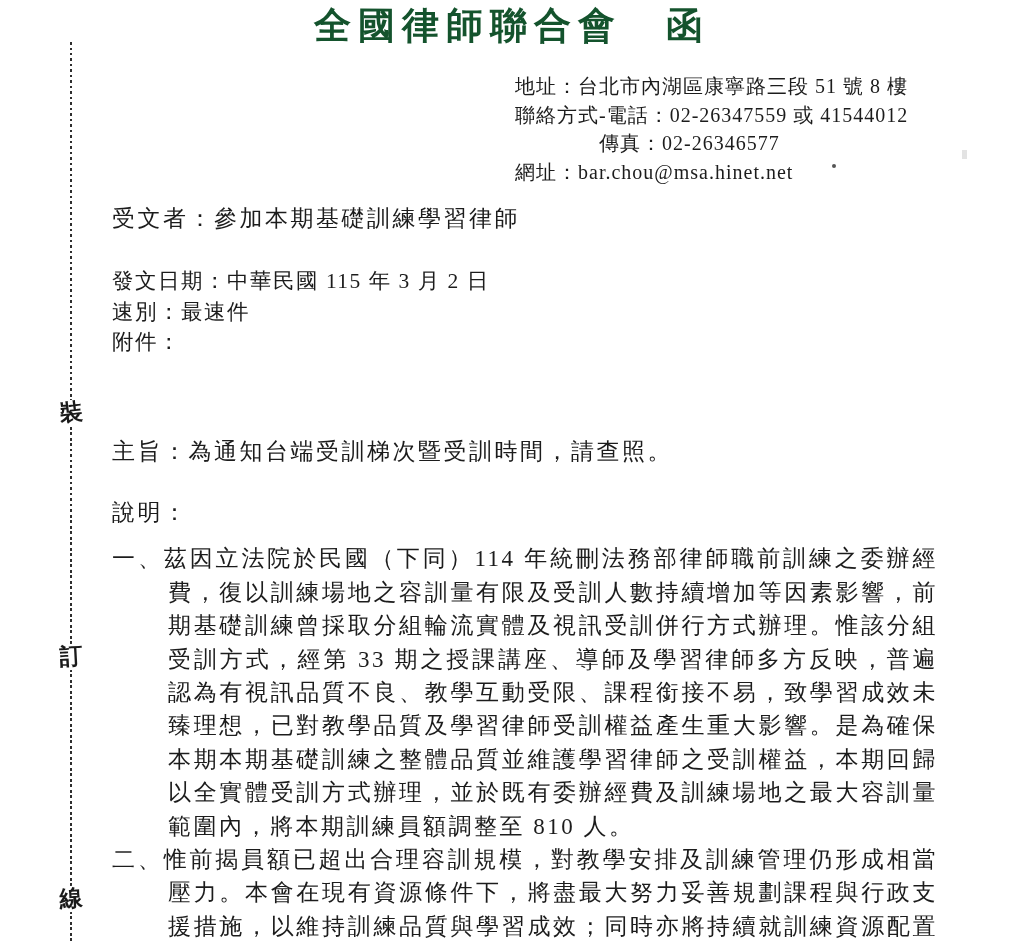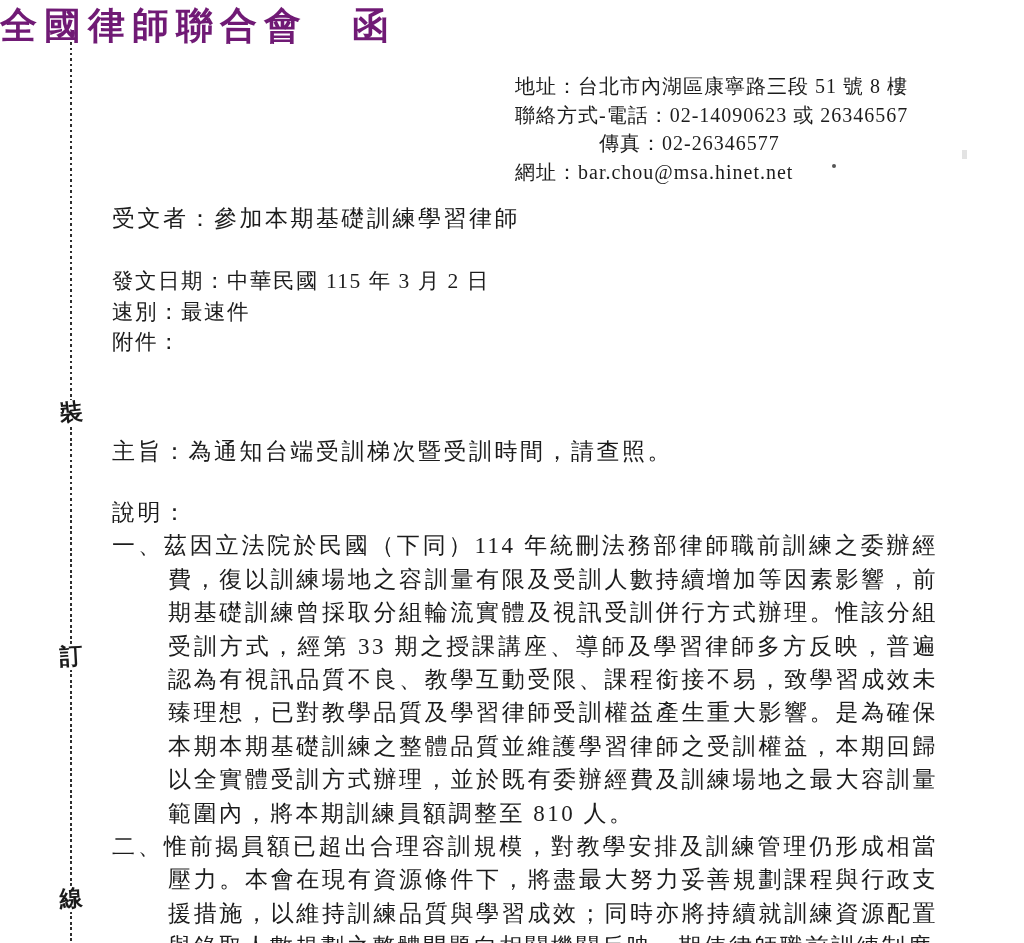--- a/index.html
+++ b/index.html
@@ -40,24 +40,25 @@
   }
   .mark-zhuang { top: 400px; transform: rotate(-7deg); }
   .mark-ding   { top: 644px; transform: rotate(-3deg); }
   .mark-xian   { top: 886px; transform: rotate(-4deg); }
 
   
   .doc-title {
     position: absolute;
     top: 1px; left: 0;
     width: 100%;
+    text-align: center;
     font-size: 37px;
     font-weight: bold;
     letter-spacing: 7px;
-    color: #701a75;
+    color: #14532d;
   }
 
   
   .contact {
     position: absolute;
     left: 515px; top: 72px;
     font-size: 20px;
     line-height: 28.5px;
     letter-spacing: 1px;
     white-space: nowrap;
@@ -95,21 +96,21 @@
 
   
   .body-block {
     position: absolute;
     left: 112px; top: 496px;
     width: 826px;
     font-size: 23px;
     line-height: 33.4px;
     letter-spacing: 2.5px;
   }
-  .section-label { margin-bottom: 0; }
+  .section-label { margin-bottom: 13px; }
   .para {
     text-align: justify;
     padding-left: 56px;
     text-indent: -56px;
   }
 
   
   .artifact-dot {
     position: absolute;
     left: 832px; top: 164px;
@@ -131,21 +132,21 @@
 
   <div class="binding-line"></div>
   <div class="binding-mark mark-zhuang">裝</div>
   <div class="binding-mark mark-ding">訂</div>
   <div class="binding-mark mark-xian">線</div>
 
   <div class="doc-title">全國律師聯合會　函</div>
 
   <div class="contact">
     <div>地址：台北市內湖區康寧路三段 51 號 8 樓</div>
-    <div>聯絡方式-電話：02-14090623 或 26346567</div>
+    <div>聯絡方式-電話：02-26347559 或 41544012</div>
     <div class="fax-line">傳真：02-26346577</div>
     <div>網址：bar.chou@msa.hinet.net</div>
   </div>
 
   <div class="recipient">受文者：參加本期基礎訓練學習律師</div>
 
   <div class="meta">
     <div>發文日期：中華民國 115 年 3 月 2 日</div>
     <div>速別：最速件</div>
     <div>附件：</div>

